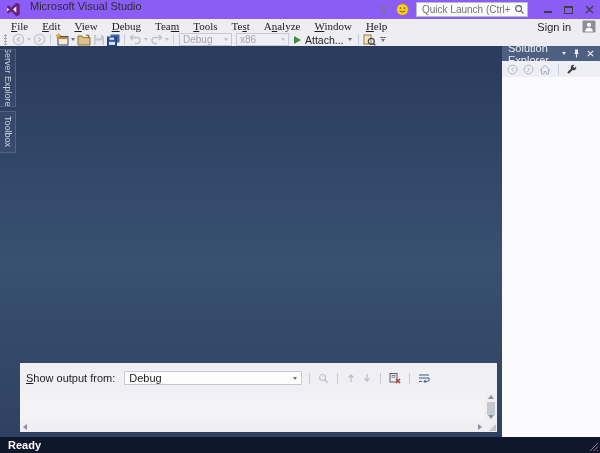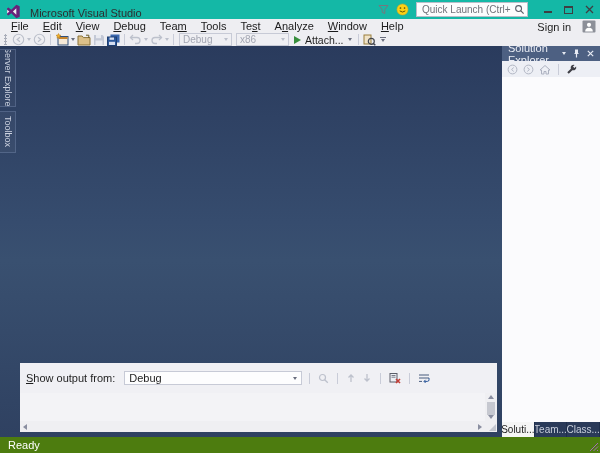--- a/index.html
+++ b/index.html
@@ -1,37 +1,37 @@
 <!DOCTYPE html>
 <html><head>
 <meta charset="utf-8">
 <style>
   html,body{margin:0;padding:0;background:#fff;}
   *{box-sizing:border-box;}
   .vs{position:relative;width:600px;height:453px;font-family:"Liberation Sans",sans-serif;
       font-size:11px;color:#1E1E1E;background:#EEEEF2;overflow:hidden;user-select:none;}
 
   
-  .titlebar{position:absolute;top:0;left:0;right:0;height:19px;background:#14b8a6;display:flex;align-items:flex-end;z-index:6;}
+  .titlebar{position:absolute;top:0;left:0;right:0;height:19px;background:#8b5cf6;display:flex;align-items:flex-start;z-index:6;}
   .logo{margin:2px 0 0 6px;display:flex;}
   .apptitle{margin-left:9px;font-size:11px;color:#2D2D30;}
   .tbright{position:absolute;right:0;top:0;height:19px;display:flex;align-items:center;}
   .ticon{display:flex;margin-right:7px;align-items:center;}
   .qlbox{position:relative;margin-right:9px;display:flex;}
   .qlinput{width:112px;height:15px;border:1px solid #B9BDC9;background:#FCFCFD;
            font:10px "Liberation Sans",sans-serif;padding:0 16px 0 5px;color:#1E1E1E;outline:none;}
   .qlinput::placeholder{color:#71727A;}
   .qlsearch{position:absolute;right:3px;top:2px;}
   .winbtn{width:21px;height:17px;display:flex;align-items:center;justify-content:center;}
   .minbar{width:8px;height:2px;background:#3E3E42;margin-top:5px;}
   .maxbox{width:9px;height:8px;border:1px solid #3E3E42;border-top-width:2px;}
 
   
   .menubar{position:absolute;top:19px;left:0;right:0;height:14px;background:#EEEEF2;display:flex;align-items:center;padding-left:4px;z-index:6;}
-  .mitem{padding:0 7px;font-size:11px;line-height:13px;color:#1B1B1C;white-space:nowrap;}
+  .mitem{padding:0 7px;font-size:11px;line-height:13px;color:#1B1B1C;white-space:nowrap;font-family:Liberation Serif, serif;}
   .mitem u{text-underline-offset:1px;}
   .signin{position:absolute;right:4px;top:0;height:15px;display:flex;align-items:center;gap:11px;font-size:11px;}
 
   
   .toolrow{position:absolute;top:33px;left:0;right:0;height:13px;background:#EEEEF2;display:flex;align-items:center;padding-left:2px;z-index:6;}
   .grip{width:3px;height:11px;margin:0 4px 0 2px;
         background-image:radial-gradient(#A9ADB9 1px,transparent 1.1px);background-size:3px 3px;}
   .tbtn{display:flex;align-items:center;justify-content:center;height:13px;margin:0 1px;}
   .tsep{width:1px;height:11px;background:#C9CCD8;margin:0 3px;}
   .tri{width:0;height:0;border-left:3px solid transparent;border-right:3px solid transparent;border-top:4px solid #6A6E7E;display:inline-block;}
@@ -82,22 +82,22 @@
   
   .solexp{position:absolute;top:0;right:0;bottom:0;width:98px;display:flex;flex-direction:column;}
   .se-toolbar{height:16px;background:#EDEFF5;display:flex;align-items:center;gap:3px;padding:0 4px;flex:0 0 auto;}
   .se-content{flex:1;background:#FBFBFD;}
   .se-tabs{height:15px;display:flex;flex:0 0 auto;background:#2A3A59;}
   .se-tab{flex:1;display:flex;align-items:center;justify-content:center;font-size:10px;color:#C9CFDC;
           border-right:1px solid #1F2F4C;overflow:hidden;white-space:nowrap;}
   .se-tab.active{background:#F5F5F5;color:#1E1E1E;}
 
   
-  .statusbar{position:absolute;left:0;right:0;bottom:0;height:16px;background:#4d7c0f;color:#FFF;
-             display:flex;align-items:center;padding-left:8px;font-size:11px;}
+  .statusbar{position:absolute;left:0;right:0;bottom:0;height:16px;background:#0f172a;color:#FFF;
+             display:flex;align-items:center;padding-left:8px;font-size:11px;font-weight:bold;}
   .sgrip{position:absolute;right:1px;bottom:1px;display:flex;}
 </style>
 </head>
 <body>
 
 <div class="vs">
 
   <div class="titlebar">
     <span class="logo">
       <svg width="15" height="15" viewBox="0 0 16 16">
@@ -364,25 +364,20 @@
             </svg>
         </span>
         <span class="tsep"></span>
         <span class="tbtn">
           <svg width="11" height="11" viewBox="0 0 12 12">
             <path fill="#3F3F46" d="M11 2.6 A3.2 3.2 0 0 1 6.9 6.7 L3 10.6 L1.4 9 L5.3 5.1 A3.2 3.2 0 0 1 9.4 1 L7.6 2.8 L9.2 4.4 Z"></path>
             </svg>
         </span>
       </div>
       <div class="se-content"></div>
-      <div class="se-tabs">
-        <span class="se-tab active">Soluti...</span>
-        <span class="se-tab">Team...</span>
-        <span class="se-tab">Class...</span>
-      </div>
     </div>
   </div>
 
   <div class="statusbar">
     <span>Ready</span>
     <span class="sgrip">
       <svg width="10" height="10" viewBox="0 0 10 10">
         <g stroke="#A46DB5" stroke-width="1">
           <line x1="9" y1="1" x2="1" y2="9"></line>
             <line x1="9" y1="4.5" x2="4.5" y2="9"></line>

